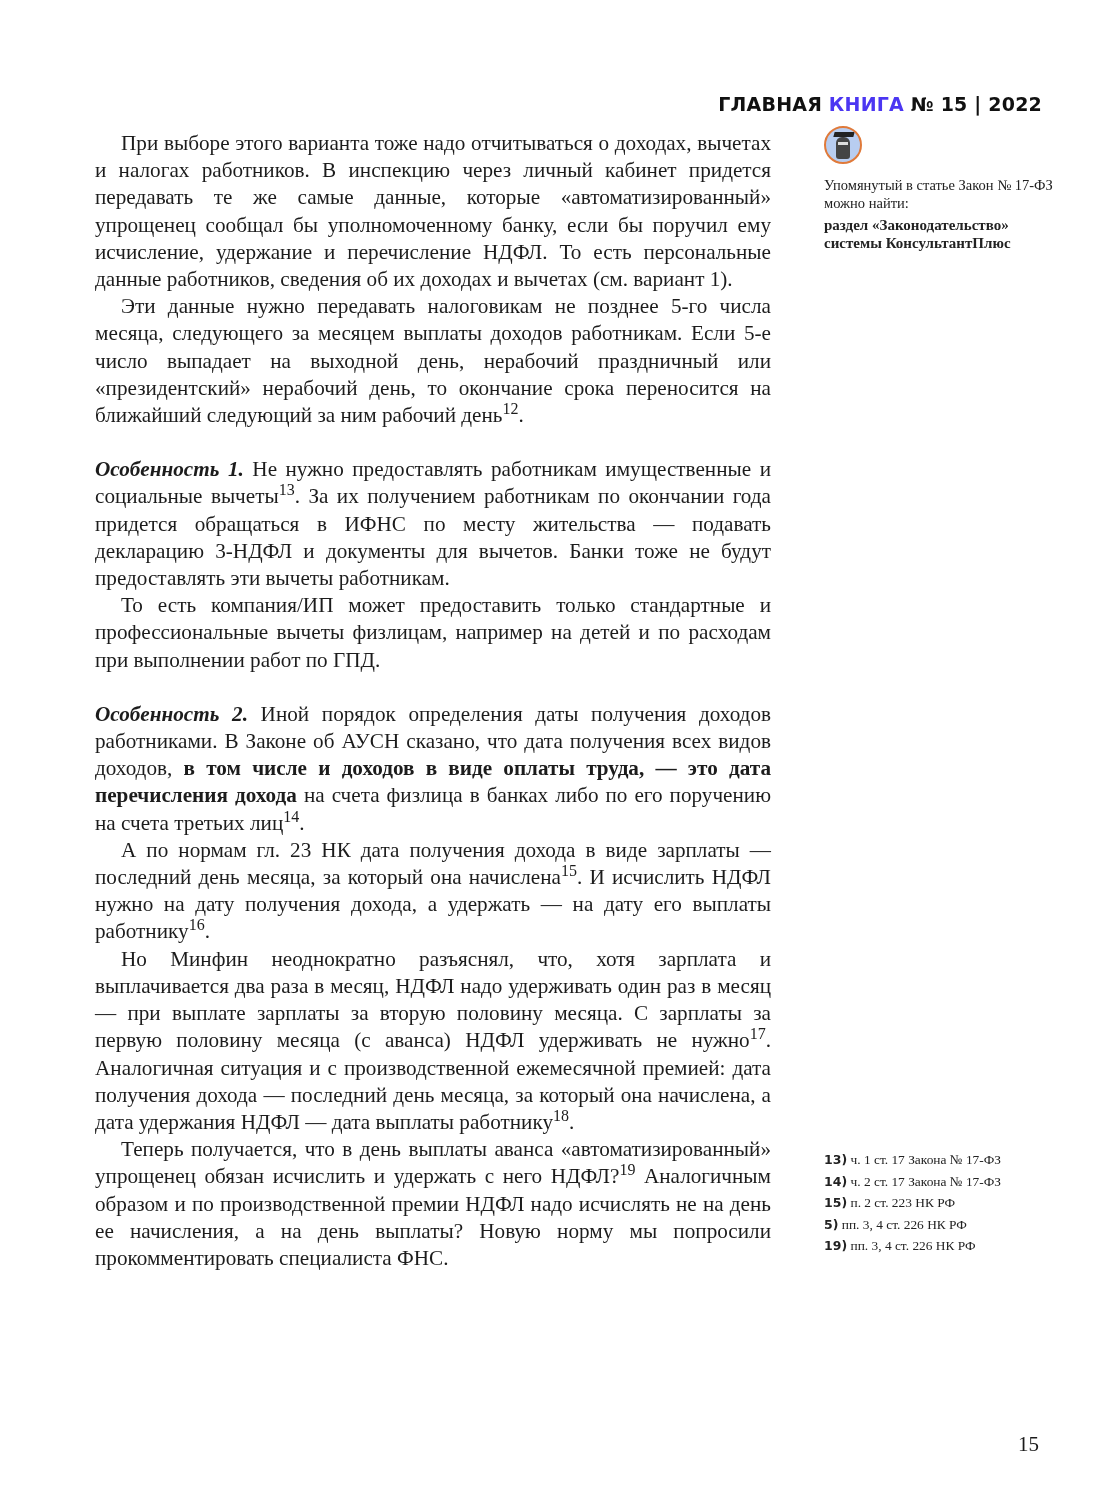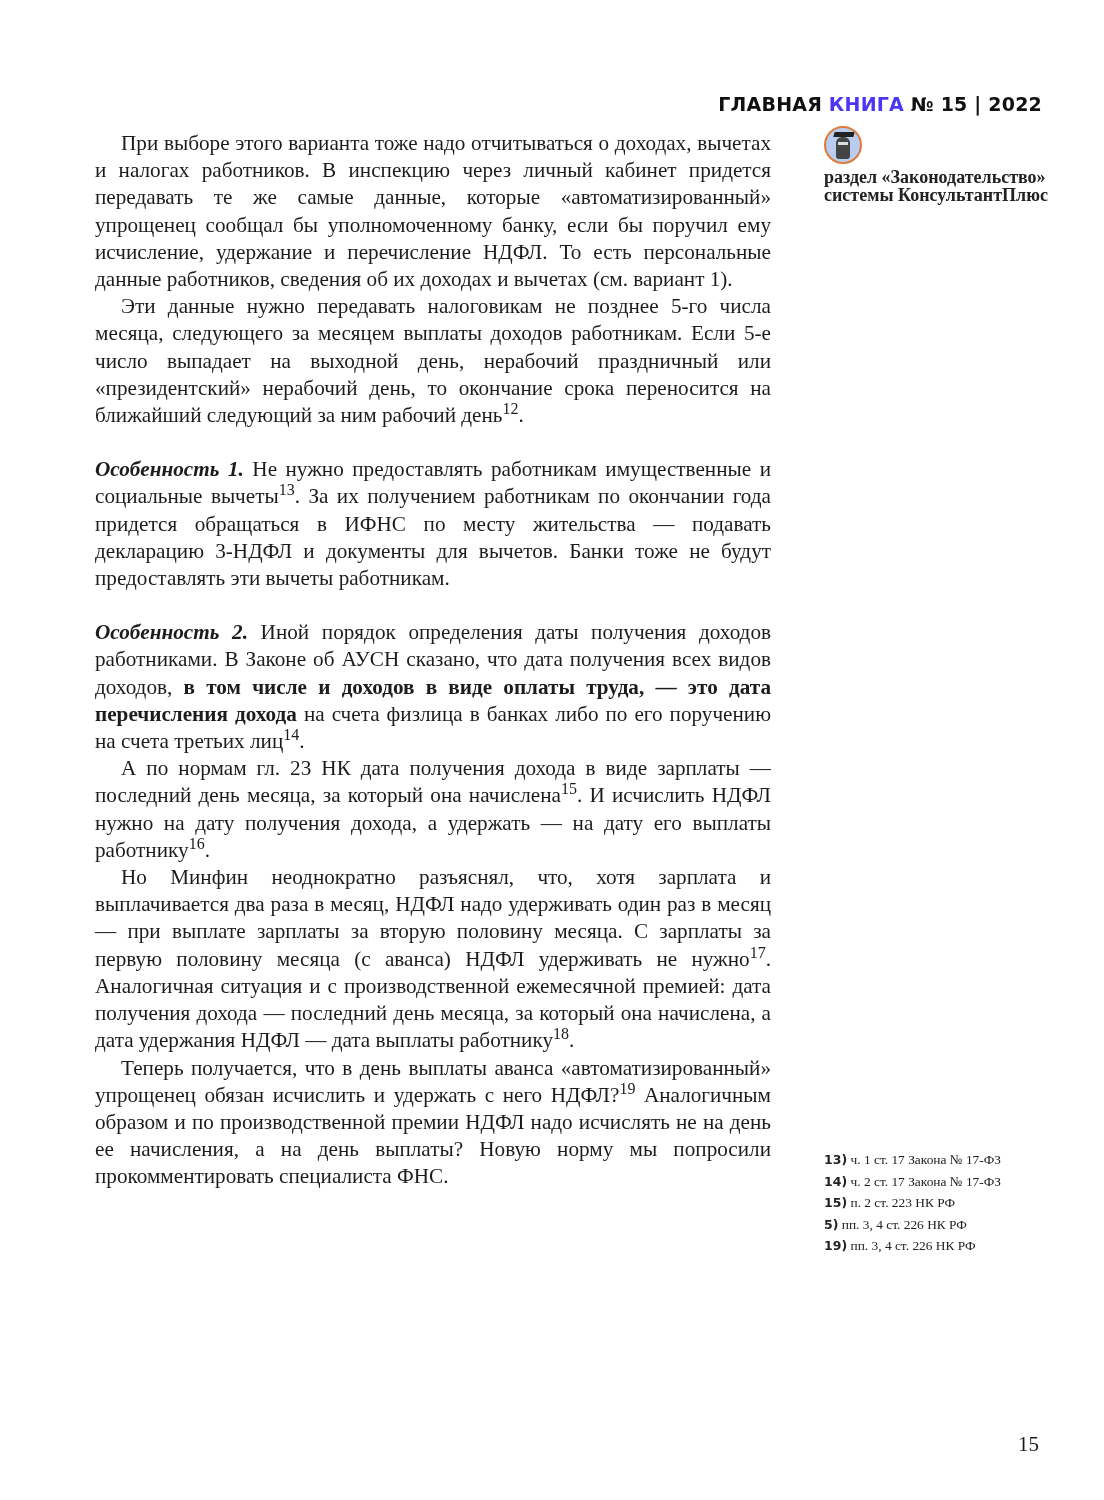--- a/index.html
+++ b/index.html
@@ -26,21 +26,21 @@
     font-family: "Liberation Serif", serif; color: #222;
   }
   .avatar {
     width: 34px; height: 34px; border-radius: 50%;
     border: 2px solid #e07a3a; background: #b8cdf0; position: relative; overflow: hidden;
   }
   .avatar .cap { position: absolute; left: 8px; top: 4px; width: 20px; height: 5px; background: #222; transform: skewX(-15deg); }
   .avatar .face { position: absolute; left: 10px; top: 9px; width: 14px; height: 22px; background: #444; border-radius: 6px 6px 3px 3px; }
   .avatar .eyes { position: absolute; left: 12px; top: 14px; width: 10px; height: 3px; background: #ddd; }
   .sidebar .note { margin-top: 12px; font-size: 14.5px; line-height: 18px; }
-  .sidebar .note-bold { margin-top: 4px; font-size: 18px; line-height: 18px; font-weight: bold; }
+  .sidebar .note-bold { margin-top: 4px; font-size: 15px; line-height: 18px; font-weight: bold; }
   .footnotes {
     position: absolute; left: 824px; top: 1152px; width: 240px;
     font-family: "Liberation Serif", serif; font-size: 13.4px; line-height: 16.5px; color: #222;
   }
   .footnotes .fn { margin-bottom: 5px; }
   .footnotes .fn-num { font-family: "DejaVu Sans", sans-serif; font-weight: bold; font-size: 12.5px; }
   .page-number {
     position: absolute; left: 1018px; top: 1432px;
     font-family: "Liberation Serif", serif; font-size: 21px; color: #1a1a1a;
   }
@@ -52,33 +52,35 @@
   <span>ГЛАВНАЯ</span>
   <span class="brand-accent">КНИГА</span>
   <span>№ 15 | 2022</span>
 </div>
 
 <div class="main">
   <p>При выборе этого варианта тоже надо отчитываться о доходах, вычетах и налогах работников. В инспекцию через личный кабинет придется передавать те же самые данные, которые «автоматизированный» упрощенец сообщал бы уполномоченному банку, если бы поручил ему исчисление, удержание и перечисление НДФЛ. То есть персональные данные работников, сведения об их доходах и вычетах (см. вариант 1).</p>
   <p><span>Эти данные нужно передавать налоговикам не позднее 5-го числа месяца, следующего за месяцем выплаты доходов работникам. Если 5-е число выпадает на выходной день, нерабочий праздничный или «президентский» нерабочий день, то окончание срока переносится на ближайший следующий за ним рабочий день</span><sup>12</sup><span>.</span></p>
   <div class="gap"></div>
   <p class="noindent"><span class="lead">Особенность 1.</span><span> Не нужно предоставлять работникам имущественные и социальные вычеты</span><sup>13</sup><span>. За их получением работникам по окончании года придется обращаться в ИФНС по месту жительства — подавать декларацию 3-НДФЛ и документы для вычетов. Банки тоже не будут предоставлять эти вычеты работникам.</span></p>
+  <p>То есть компания/ИП может предоставить только стандартные и профессиональные вычеты физлицам, например на детей и по расходам при выполнении работ по ГПД.</p>
   <div class="gap"></div>
   <p class="noindent"><span class="lead">Особенность 2.</span><span> Иной порядок определения даты получения доходов работниками. В Законе об АУСН сказано, что дата получения всех видов доходов, </span><b>в том числе и доходов в виде оплаты труда, — это дата перечисления дохода</b><span> на счета физлица в банках либо по его поручению на счета третьих лиц</span><sup>14</sup><span>.</span></p>
   <p><span>А по нормам гл. 23 НК дата получения дохода в виде зарплаты — последний день месяца, за который она начислена</span><sup>15</sup><span>. И исчислить НДФЛ нужно на дату получения дохода, а удержать — на дату его выплаты работнику</span><sup>16</sup><span>.</span></p>
   <p><span>Но Минфин неоднократно разъяснял, что, хотя зарплата и выплачивается два раза в месяц, НДФЛ надо удерживать один раз в месяц — при выплате зарплаты за вторую половину месяца. С зарплаты за первую половину месяца (с аванса) НДФЛ удерживать не нужно</span><sup>17</sup><span>. Аналогичная ситуация и с производственной ежемесячной премией: дата получения дохода — последний день месяца, за который она начислена, а дата удержания НДФЛ — дата выплаты работнику</span><sup>18</sup><span>.</span></p>
   <p><span>Теперь получается, что в день выплаты аванса «автоматизированный» упрощенец обязан исчислить и удержать с него НДФЛ?</span><sup>19</sup><span> Аналогичным образом и по производственной премии НДФЛ надо исчислять не на день ее начисления, а на день выплаты? Новую норму мы попросили прокомментировать специалиста ФНС.</span></p>
 </div>
 
 <div class="sidebar">
   <div class="avatar">
     <div class="face"></div>
       <div class="cap"></div>
       <div class="eyes"></div>
   </div>
+  <div class="note">Упомянутый в статье Закон № 17-ФЗ можно найти:</div>
   <div class="note-bold">раздел «Законодательство» системы КонсультантПлюс</div>
 </div>
 
 <div class="footnotes">
   <div class="fn"><span class="fn-num">13)</span> <span>ч. 1 ст. 17 Закона № 17-ФЗ</span></div>
   <div class="fn"><span class="fn-num">14)</span> <span>ч. 2 ст. 17 Закона № 17-ФЗ</span></div>
   <div class="fn"><span class="fn-num">15)</span> <span>п. 2 ст. 223 НК РФ</span></div>
   <div class="fn"><span class="fn-num">5)</span> <span>пп. 3, 4 ст. 226 НК РФ</span></div>
   <div class="fn"><span class="fn-num">19)</span> <span>пп. 3, 4 ст. 226 НК РФ</span></div>
 </div>

